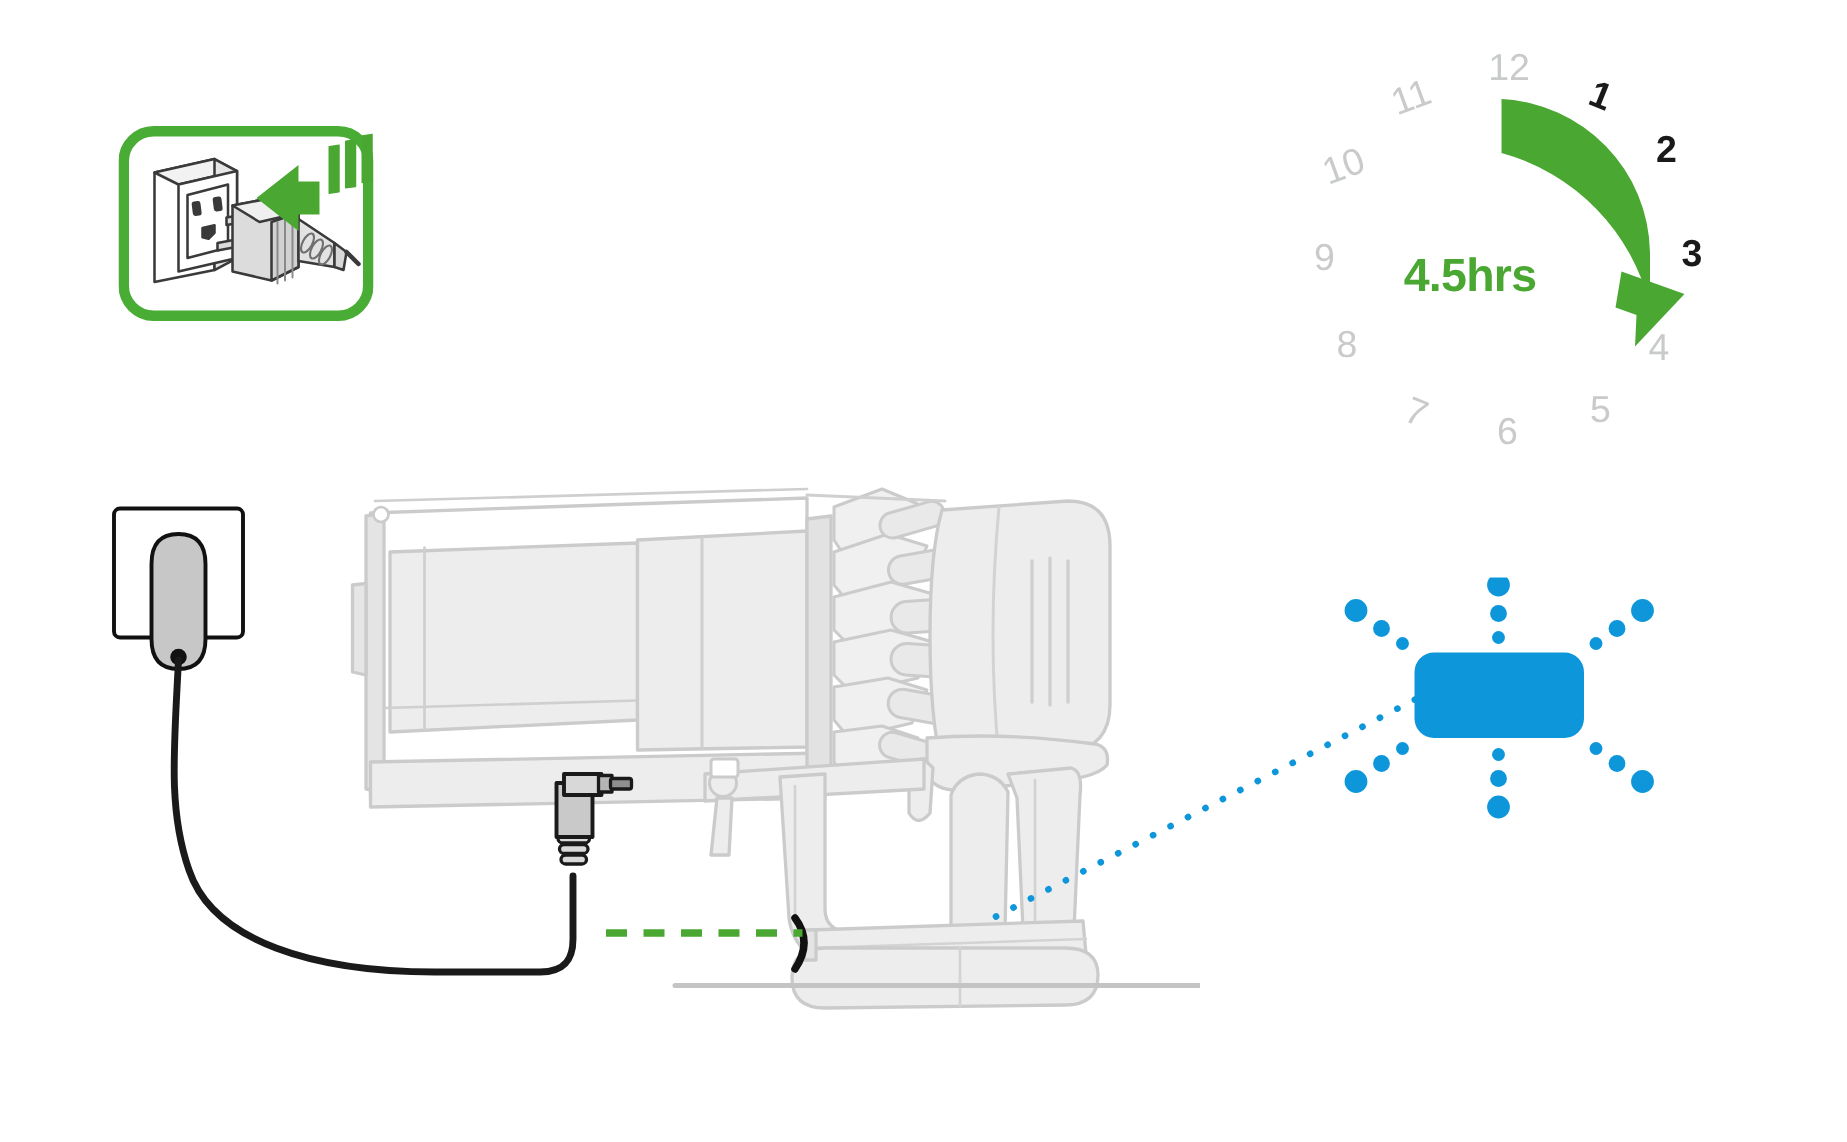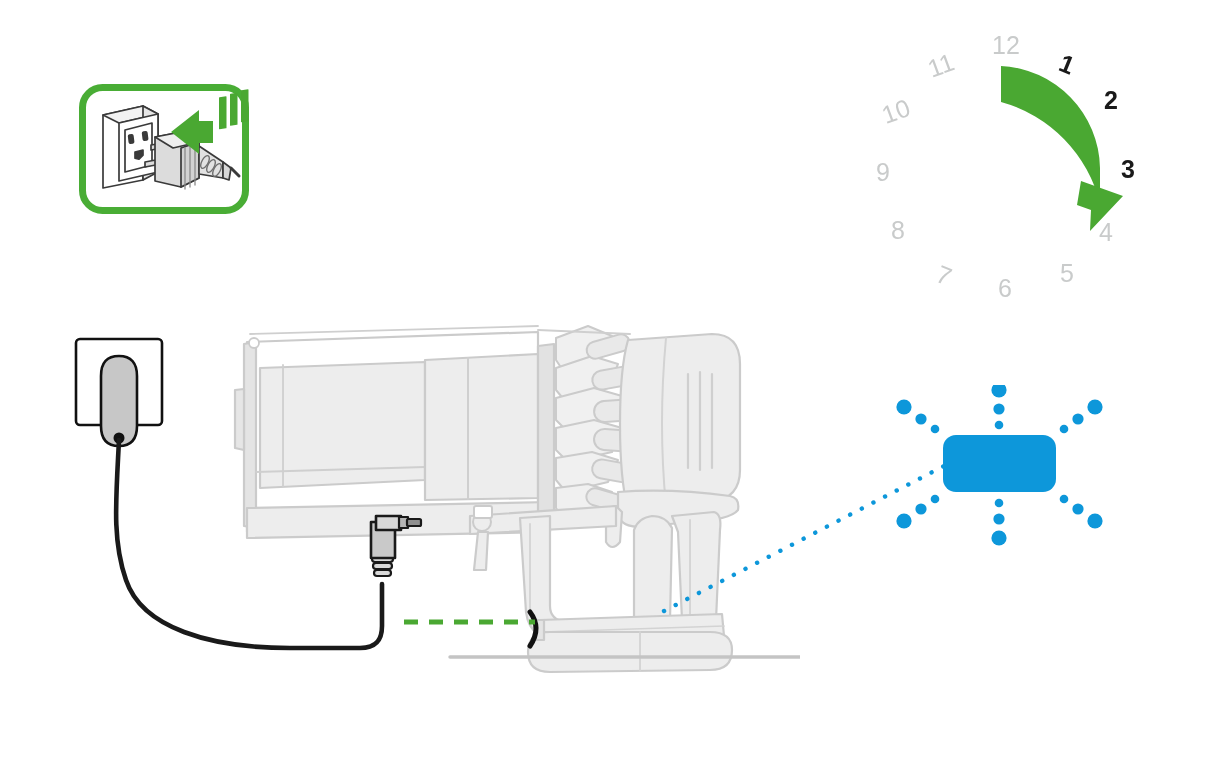--- a/index.html
+++ b/index.html
@@ -177,20 +177,21 @@
     <div class="clock-num hot" style="left:273px; top:152px; transform:rotate(0deg);">3</div>
     <div class="clock-num dim" style="left:251px; top:215px; transform:rotate(0deg);">4</div>
     <div class="clock-num dim" style="left:212px; top:256px; transform:rotate(0deg);">5</div>
     <div class="clock-num dim" style="left:150px; top:271px; transform:rotate(0deg);">6</div>
     <div class="clock-num dim" style="left:89px; top:258px; transform:rotate(22deg);">7</div>
     <div class="clock-num dim" style="left:43px; top:213px; transform:rotate(0deg);">8</div>
     <div class="clock-num dim" style="left:28px; top:155px; transform:rotate(0deg);">9</div>
     <div class="clock-num dim" style="left:41px; top:94px; transform:rotate(-20deg);">10</div>
     <div class="clock-num dim" style="left:86px; top:48px; transform:rotate(-20deg);">11</div>
 
+    <div id="hrs-label">4.5hrs</div>
   </div>
 
   <div class="abs" id="vac-wrap">
     <svg width="580" height="360" viewBox="0 0 580 360" xmlns="http://www.w3.org/2000/svg" stroke-linejoin="round" stroke-linecap="round">
 
       <g fill="#ededed" stroke="#cbcbcb" stroke-width="2.2">
 
         <path d="M10 390 z"></path>
         <path d="M14 395 z"></path>
 

